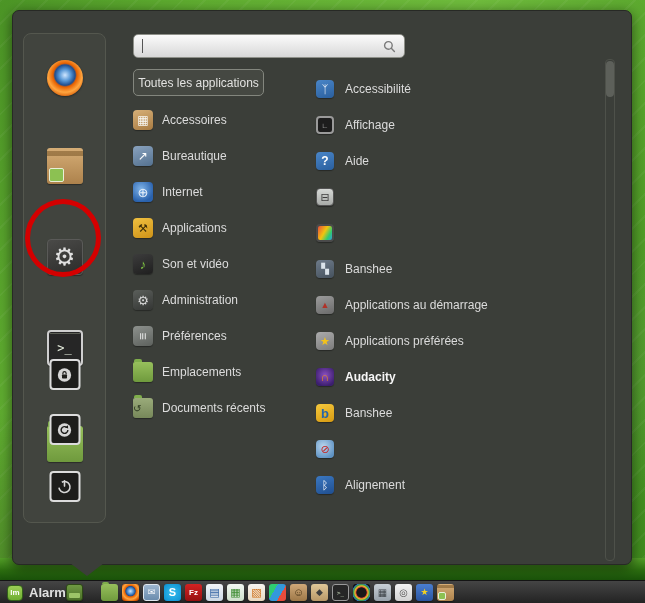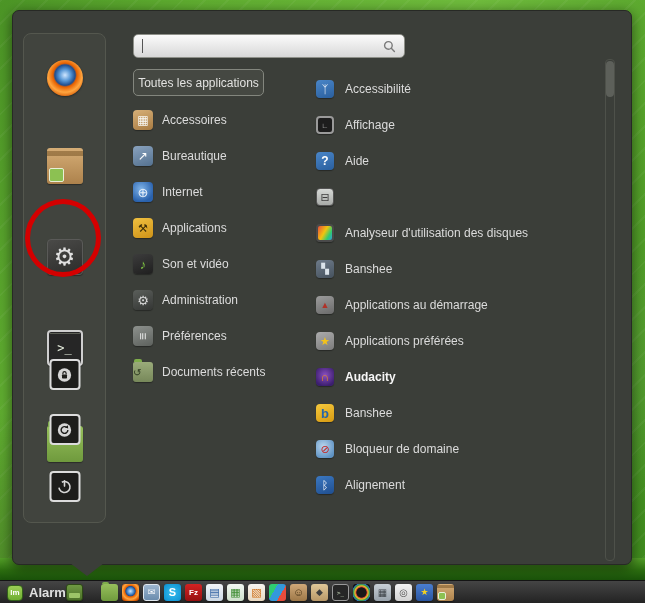--- a/index.html
+++ b/index.html
@@ -191,20 +191,24 @@
           </div>
           <span class="row-label">Administration</span>
         </div>
         <div class="cat-row">
           <div class="tile" style="height: 20px; width: 20px; background: linear-gradient(160deg, rgb(141, 145, 141), rgb(93, 97, 93)); box-sizing: border-box;">
             <span class="rot90" style="color: rgb(240, 240, 240); font-size: 12px;">≡</span>
           </div>
           <span class="row-label">Préférences</span>
         </div>
         <div class="cat-row">
+          <div class="folder" style="height: 20px; width: 20px; box-sizing: border-box;"></div>
+          <span class="row-label">Emplacements</span>
+        </div>
+        <div class="cat-row">
           <div class="folder" style="height: 20px; width: 20px; background: linear-gradient(rgb(154, 171, 122), rgb(119, 136, 90)); box-sizing: border-box;"><span style="color: rgb(46, 58, 34); font-size: 10px;">↺</span></div>
           <span class="row-label">Documents récents</span>
         </div>
       </div>
     <div class="app-list" id="app-list">
         <div class="app-row">
           <div class="tile" style="height: 18px; width: 18px; background: linear-gradient(160deg, rgb(74, 134, 200), rgb(42, 95, 158)); box-sizing: border-box;">
             <span style="color: rgb(255, 255, 255); font-size: 11px;">ᛉ</span>
           </div>
           <span class="row-label">Accessibilité</span>
@@ -221,21 +225,20 @@
           </div>
           <span class="row-label">Aide</span>
         </div>
         <div class="app-row">
           <div class="tile" style="height: 18px; width: 18px; background: linear-gradient(rgb(214, 217, 214), rgb(168, 171, 168)); border: 1px solid rgb(85, 85, 85); box-sizing: border-box;">
             <span style="color: rgb(62, 62, 62); font-size: 11px;">⊟</span>
           </div>
         </div>
         <div class="app-row">
           <div class="tile" style="height: 18px; width: 18px; background: linear-gradient(120deg, rgb(231, 76, 60), rgb(241, 196, 15) 45%, rgb(46, 204, 113) 75%, rgb(52, 152, 219)); border: 2px solid rgb(74, 74, 74); box-sizing: border-box;"></div>
-          <span class="row-label">Analyseur d'utilisation des disques</span>
         </div>
         <div class="app-row">
           <div class="tile" style="height: 18px; width: 18px; background: linear-gradient(160deg, rgb(110, 123, 138), rgb(70, 82, 94)); box-sizing: border-box;">
             <span style="color: rgb(219, 227, 234); font-size: 10px;">▚</span>
           </div>
           <span class="row-label">Banshee</span>
         </div>
         <div class="app-row">
           <div class="tile" style="height: 18px; width: 18px; background: linear-gradient(160deg, rgb(156, 156, 156), rgb(106, 106, 106)); box-sizing: border-box;">
             <span style="color: rgb(176, 50, 40); font-size: 9px;">▲</span>
@@ -257,21 +260,20 @@
         <div class="app-row">
           <div class="tile" style="height: 18px; width: 18px; background: linear-gradient(160deg, rgb(246, 201, 61), rgb(214, 154, 18)); box-sizing: border-box;">
             <span style="color: rgb(39, 103, 168); font-size: 13px; font-weight: bold;">b</span>
           </div>
           <span class="row-label">Banshee</span>
         </div>
         <div class="app-row">
           <div class="tile" style="height: 18px; width: 18px; background: radial-gradient(circle at 40% 35%, rgb(184, 212, 236), rgb(95, 147, 196) 78%); box-sizing: border-box;">
             <span style="color: rgb(196, 34, 34); font-size: 11px;">⊘</span>
           </div>
-          <span class="row-label">Bloqueur de domaine</span>
         </div>
         <div class="app-row">
           <div class="tile" style="height: 18px; width: 18px; background: linear-gradient(160deg, rgb(59, 120, 194), rgb(31, 78, 143)); box-sizing: border-box;">
             <span style="color: rgb(255, 255, 255); font-size: 11px;">ᛒ</span>
           </div>
           <span class="row-label">Alignement</span>
         </div>
       </div>
 
     <div class="scrollbar">

